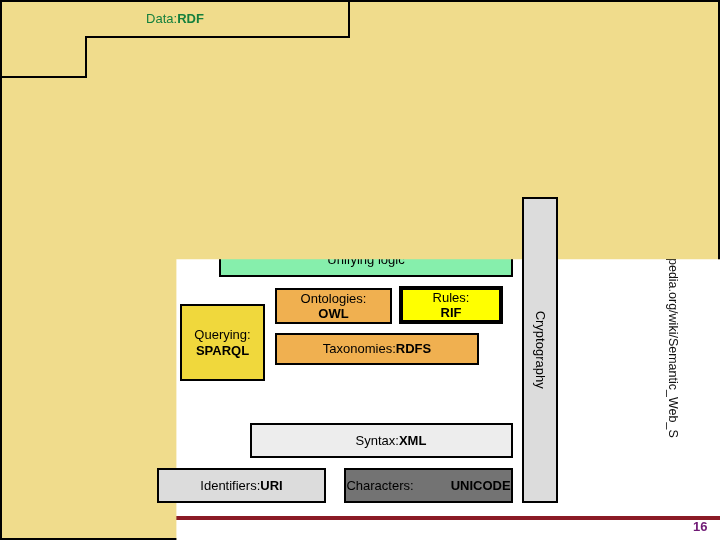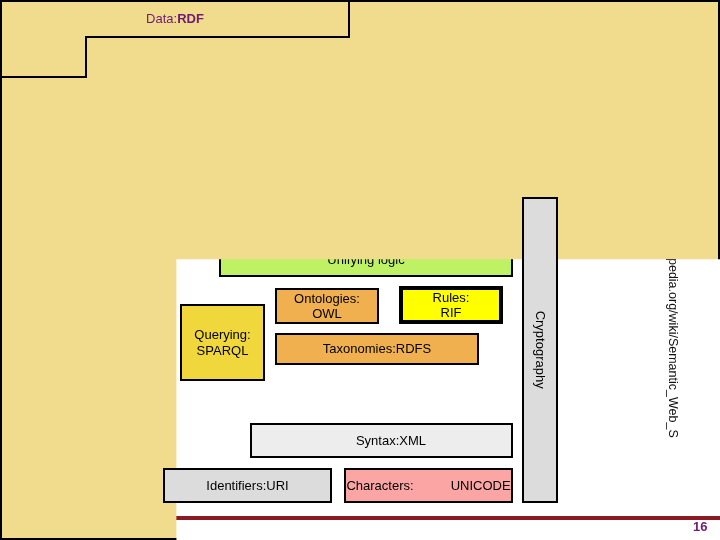--- a/index.html
+++ b/index.html
@@ -120,39 +120,39 @@
     box-sizing: border-box;
     border: 2px solid #000000;
     display: flex;
     align-items: center;
     justify-content: center;
     text-align: center;
     font-size: 13px;
     color: #000000;
     line-height: 1.18;
   }
-  .blk b { font-weight: normal; }
+  .blk b { font-weight: bold; }
   .blk .lbl { display: block; }
 
   .b-ui        { left:163px; top:107px;  width:395px; height:35px;  background:#d4d4d4; }
   .b-trust     { left:298px; top:152px;  width:260px; height:35px;  background:#ffaad4; }
   .b-proof     { left:259px; top:197px;  width:254px; height:35px;  background:#8ef0c8; }
-  .b-unifying  { left:219px; top:242px;  width:294px; height:35px;  background:#bef264; }
+  .b-unifying  { left:219px; top:242px;  width:294px; height:35px;  background:#86efac; }
 
   .b-querying  { left:180px; top:288px;  width:85px;  height:77px;  background:#f0d83c;
                  flex-direction:column;margin-top:16px; }
-  .b-ontologies{ left:275px; top:288px;  width:104px; height:36px;  background:#f0b050;
+  .b-ontologies{ left:275px; top:288px;  width:117px; height:36px;  background:#f0b050;
                  flex-direction:column; }
   .b-rules     { left:399px; top:286px;  width:104px; height:38px;  background:#ffff00;
                  flex-direction:column; border-width:4px; }
   .b-taxonomies{ left:275px; top:333px;  width:204px; height:32px;  background:#f0b050; }
 
   .b-syntax    { left:250px; top:423px;  width:263px; height:35px;  background:#ededed;padding-left:19px; }
-  .b-uri       { left:163px; top:468px;  width:169px; height:35px;  background:#dcdcdc; }
-  .b-unicode   { left:344px; top:468px;  width:169px; height:35px;  background:#fca5a5;gap:37px; }
+  .b-uri       { left:157px; top:468px;  width:169px; height:35px;  background:#dcdcdc; }
+  .b-unicode   { left:344px; top:468px;  width:169px; height:35px;  background:#737373;gap:37px; }
 
   .b-crypto    { left:522px; top:197px;  width:36px;  height:306px; background:#dcdcdc; }
   .b-crypto .lbl {
     transform: rotate(90deg);
     white-space: nowrap;
     font-size: 13px;
   }
 
   
   .b-data {
@@ -192,21 +192,21 @@
   .b-data .data-label {
     position: absolute;
     left: 0;
     top: 0;
     width: 350px;
     height: 36px;
     display: flex;
     align-items: center;
     justify-content: center;
     font-size: 13px;
-    color: #701a75;
+    color: #15803d;
   }
 </style>
 </head>
 <body>
 
 <div id="slide-title">Semantic Web Stack</div>
 
 <div id="logo">
   <div id="logo-mark">
     <div class="fig-head"></div>

